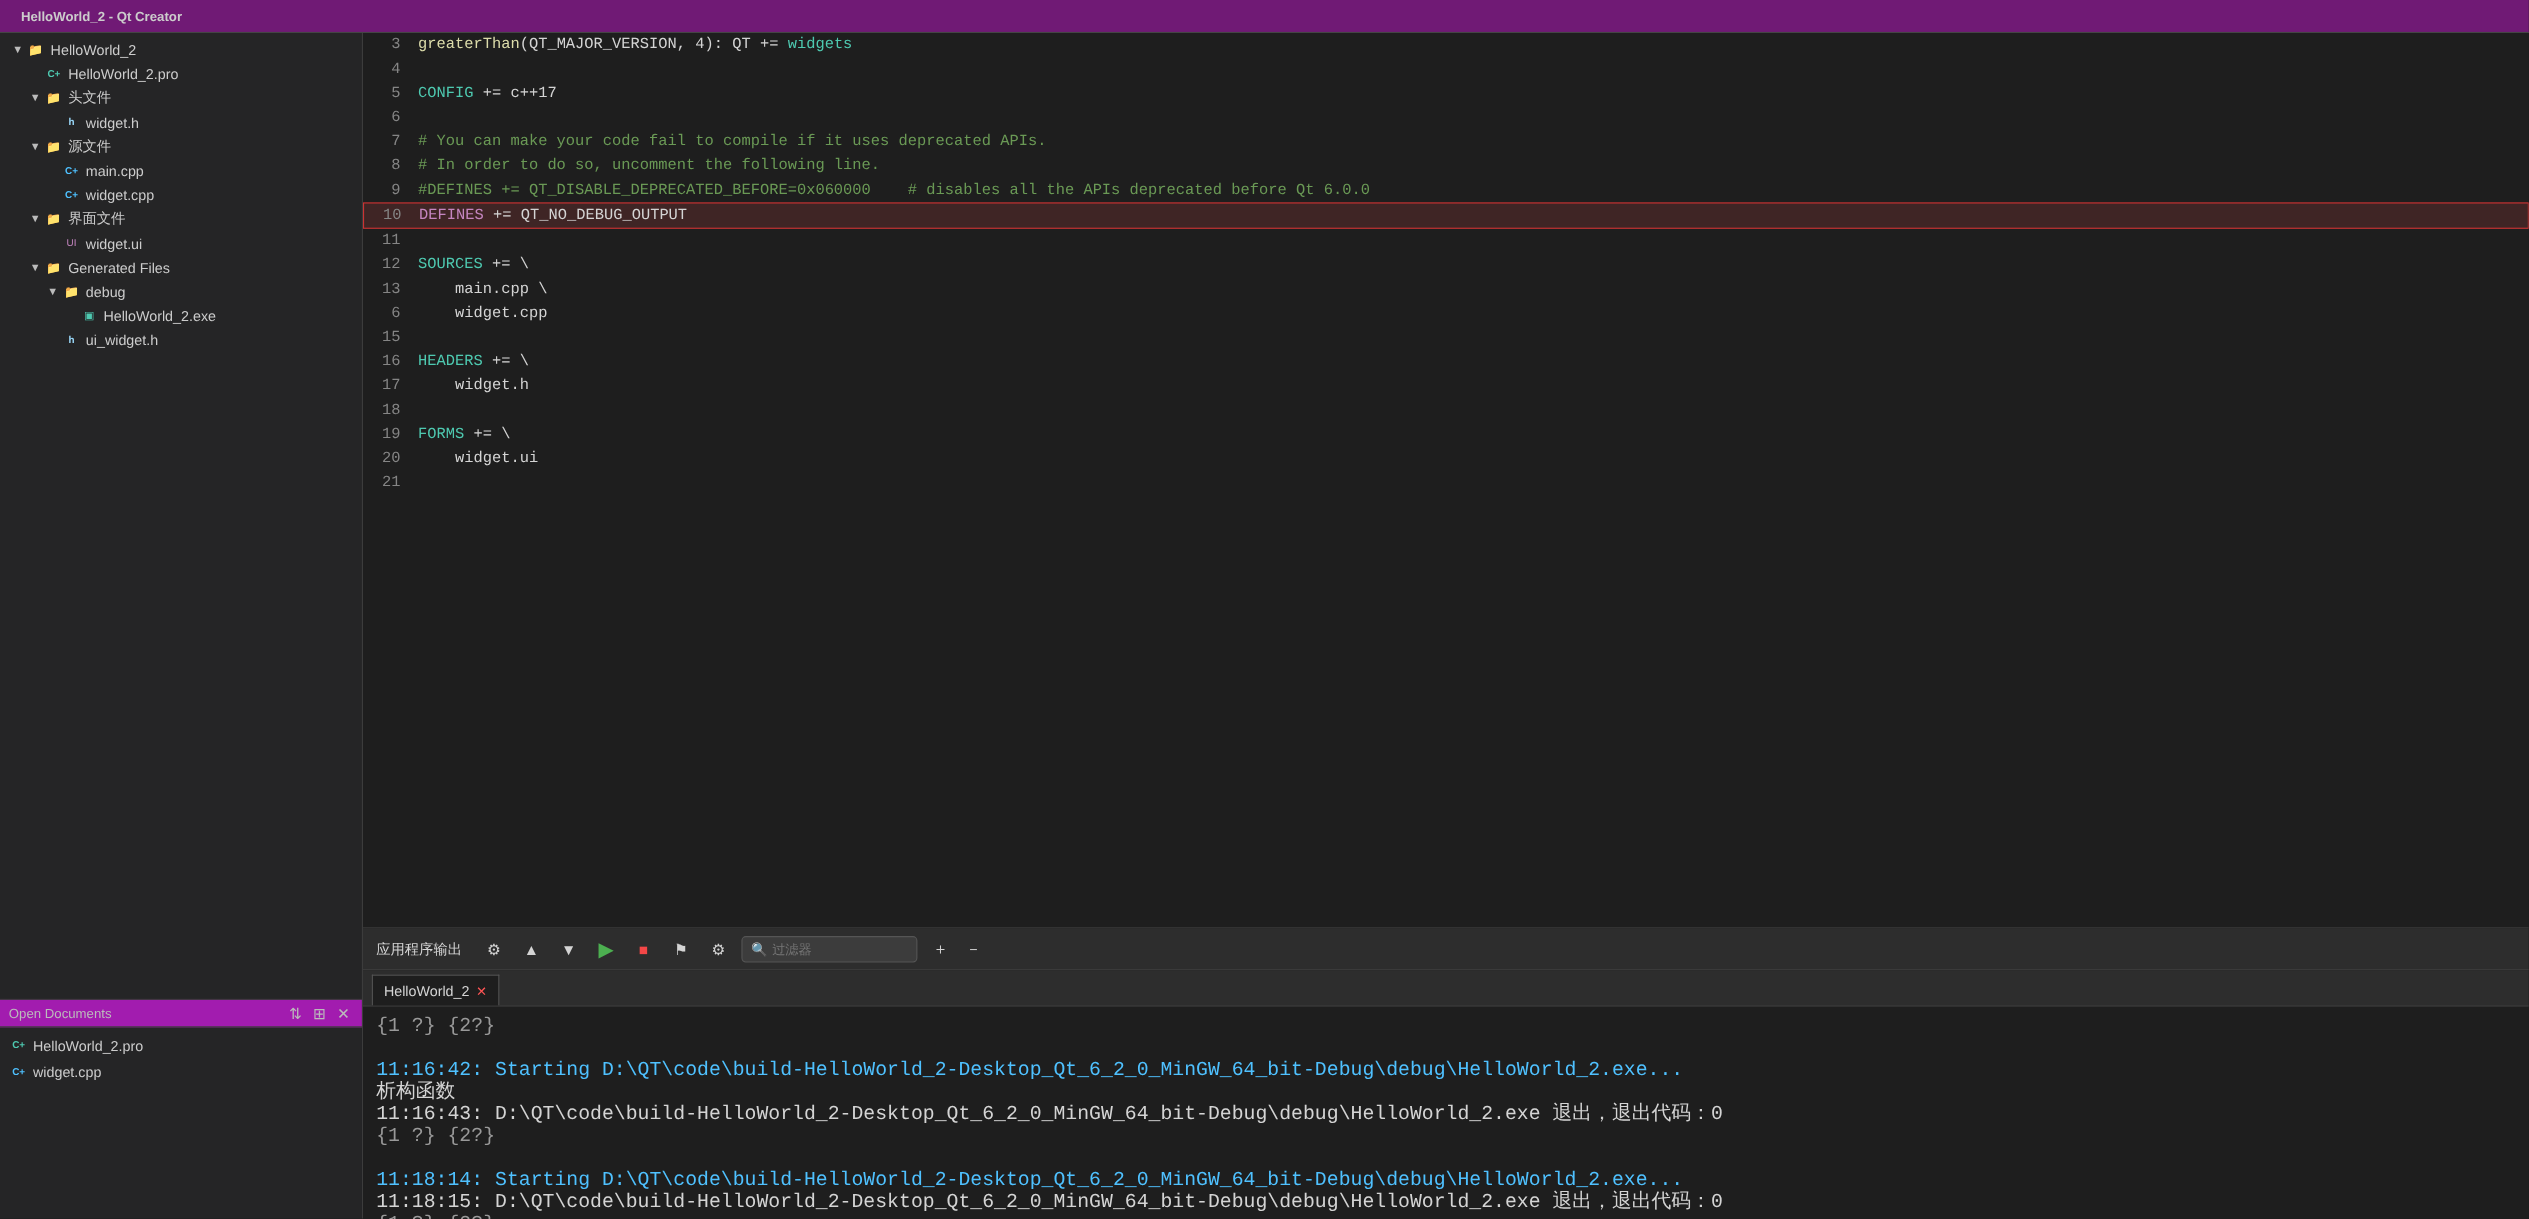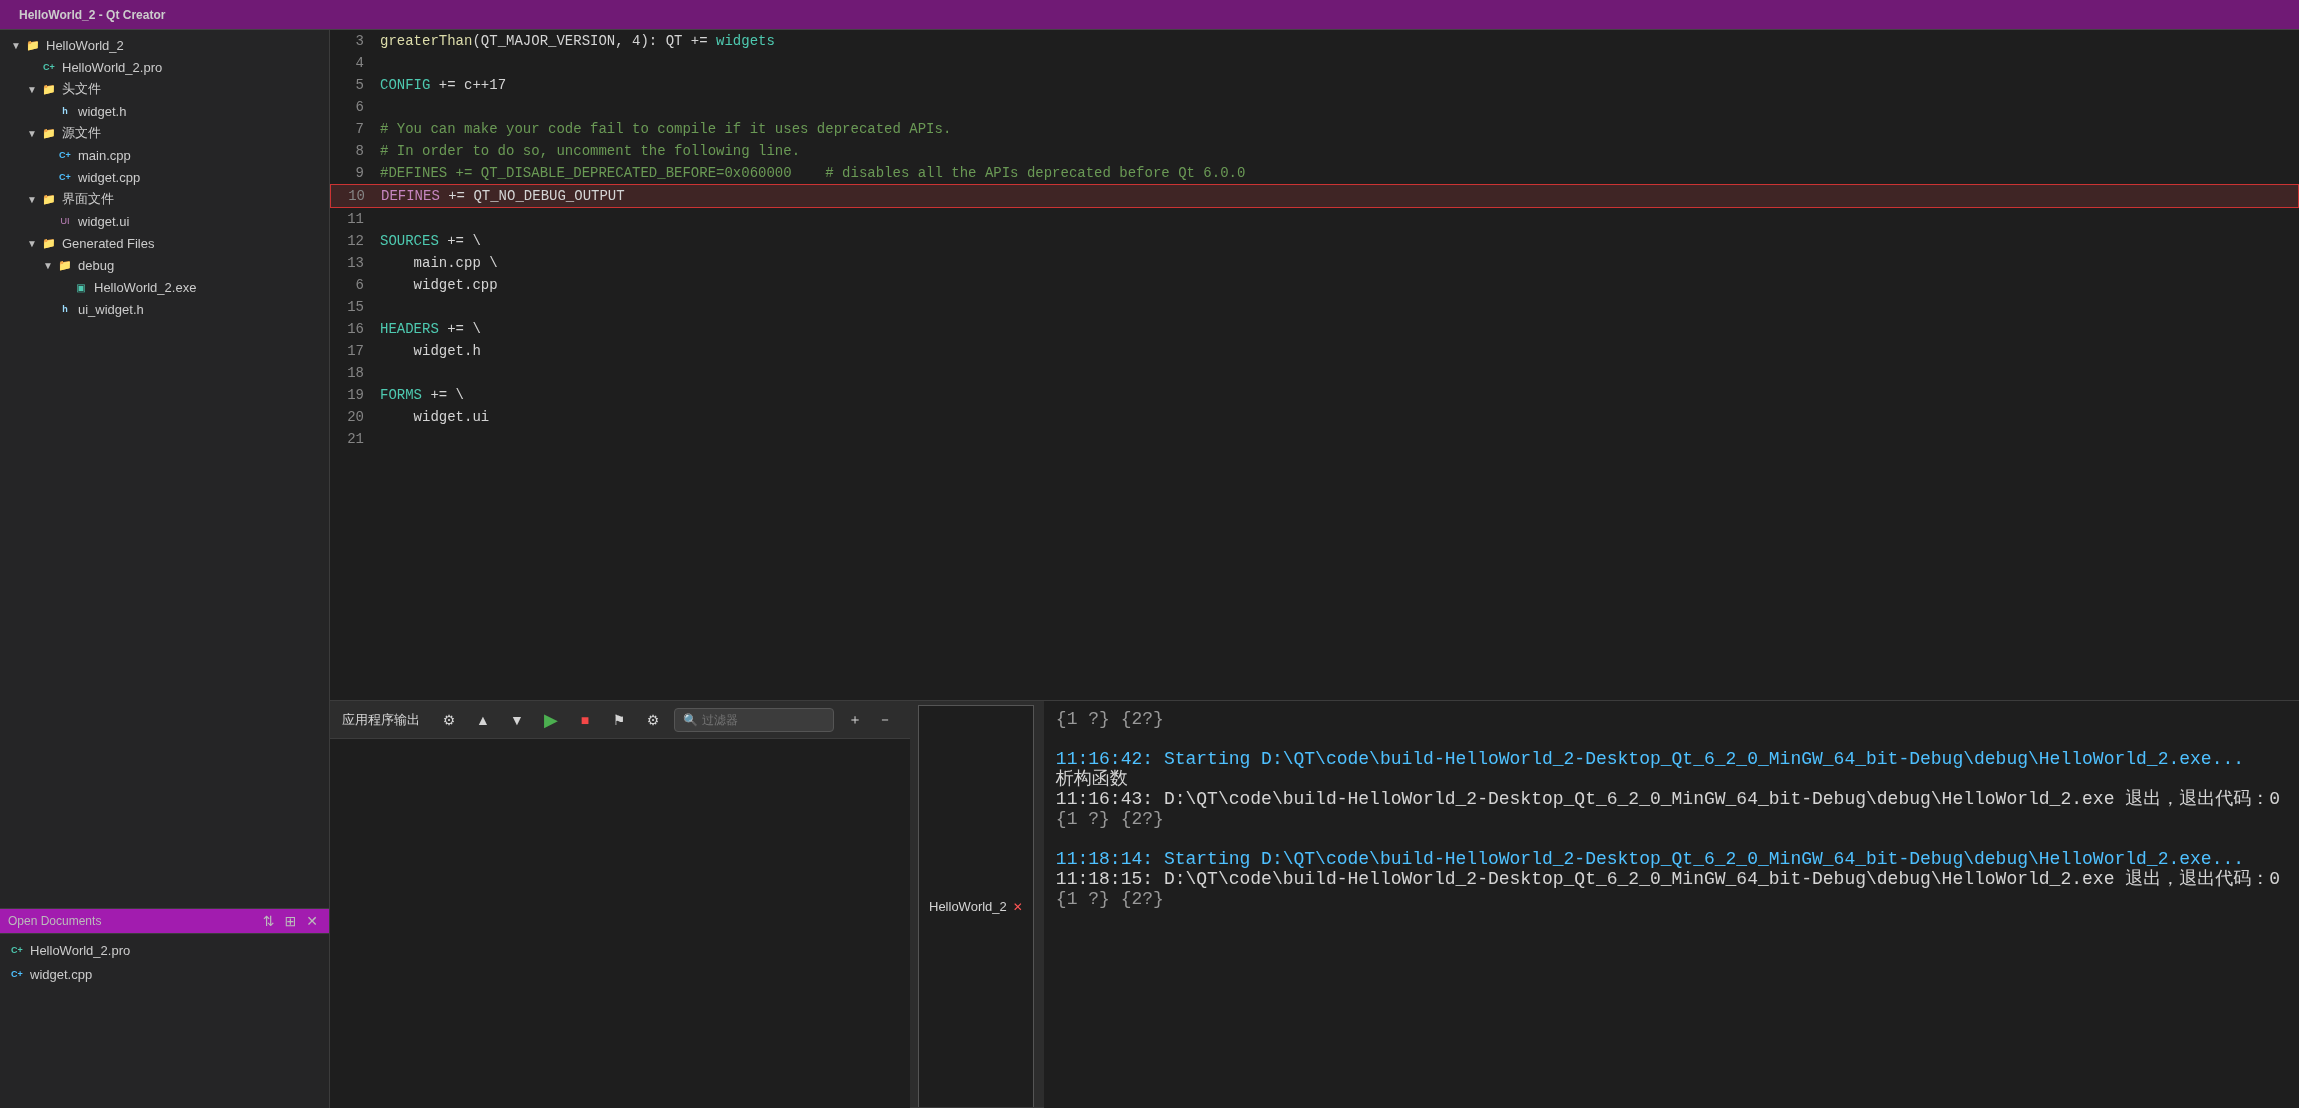--- a/index.html
+++ b/index.html
@@ -198,25 +198,25 @@
     }
 
     
     .kw-green { color: #4ec9b0; }
     .kw-yellow { color: #dcdcaa; }
     .kw-comment { color: #6a9955; }
     .kw-defines { color: #c586c0; }
 
     
     .output-panel {
-      height: 408px;
+      height: 265px;
       background: #1e1e1e;
       border-top: 1px solid #3c3c3c;
       display: flex;
-      flex-direction: row;
+      flex-direction: column;
       flex-shrink: 0;
     }
 
     .output-toolbar {
       height: 38px;
       background: #2d2d2d;
       border-bottom: 1px solid #3c3c3c;
       display: flex;
       align-items: center;
       padding: 0 12px;

